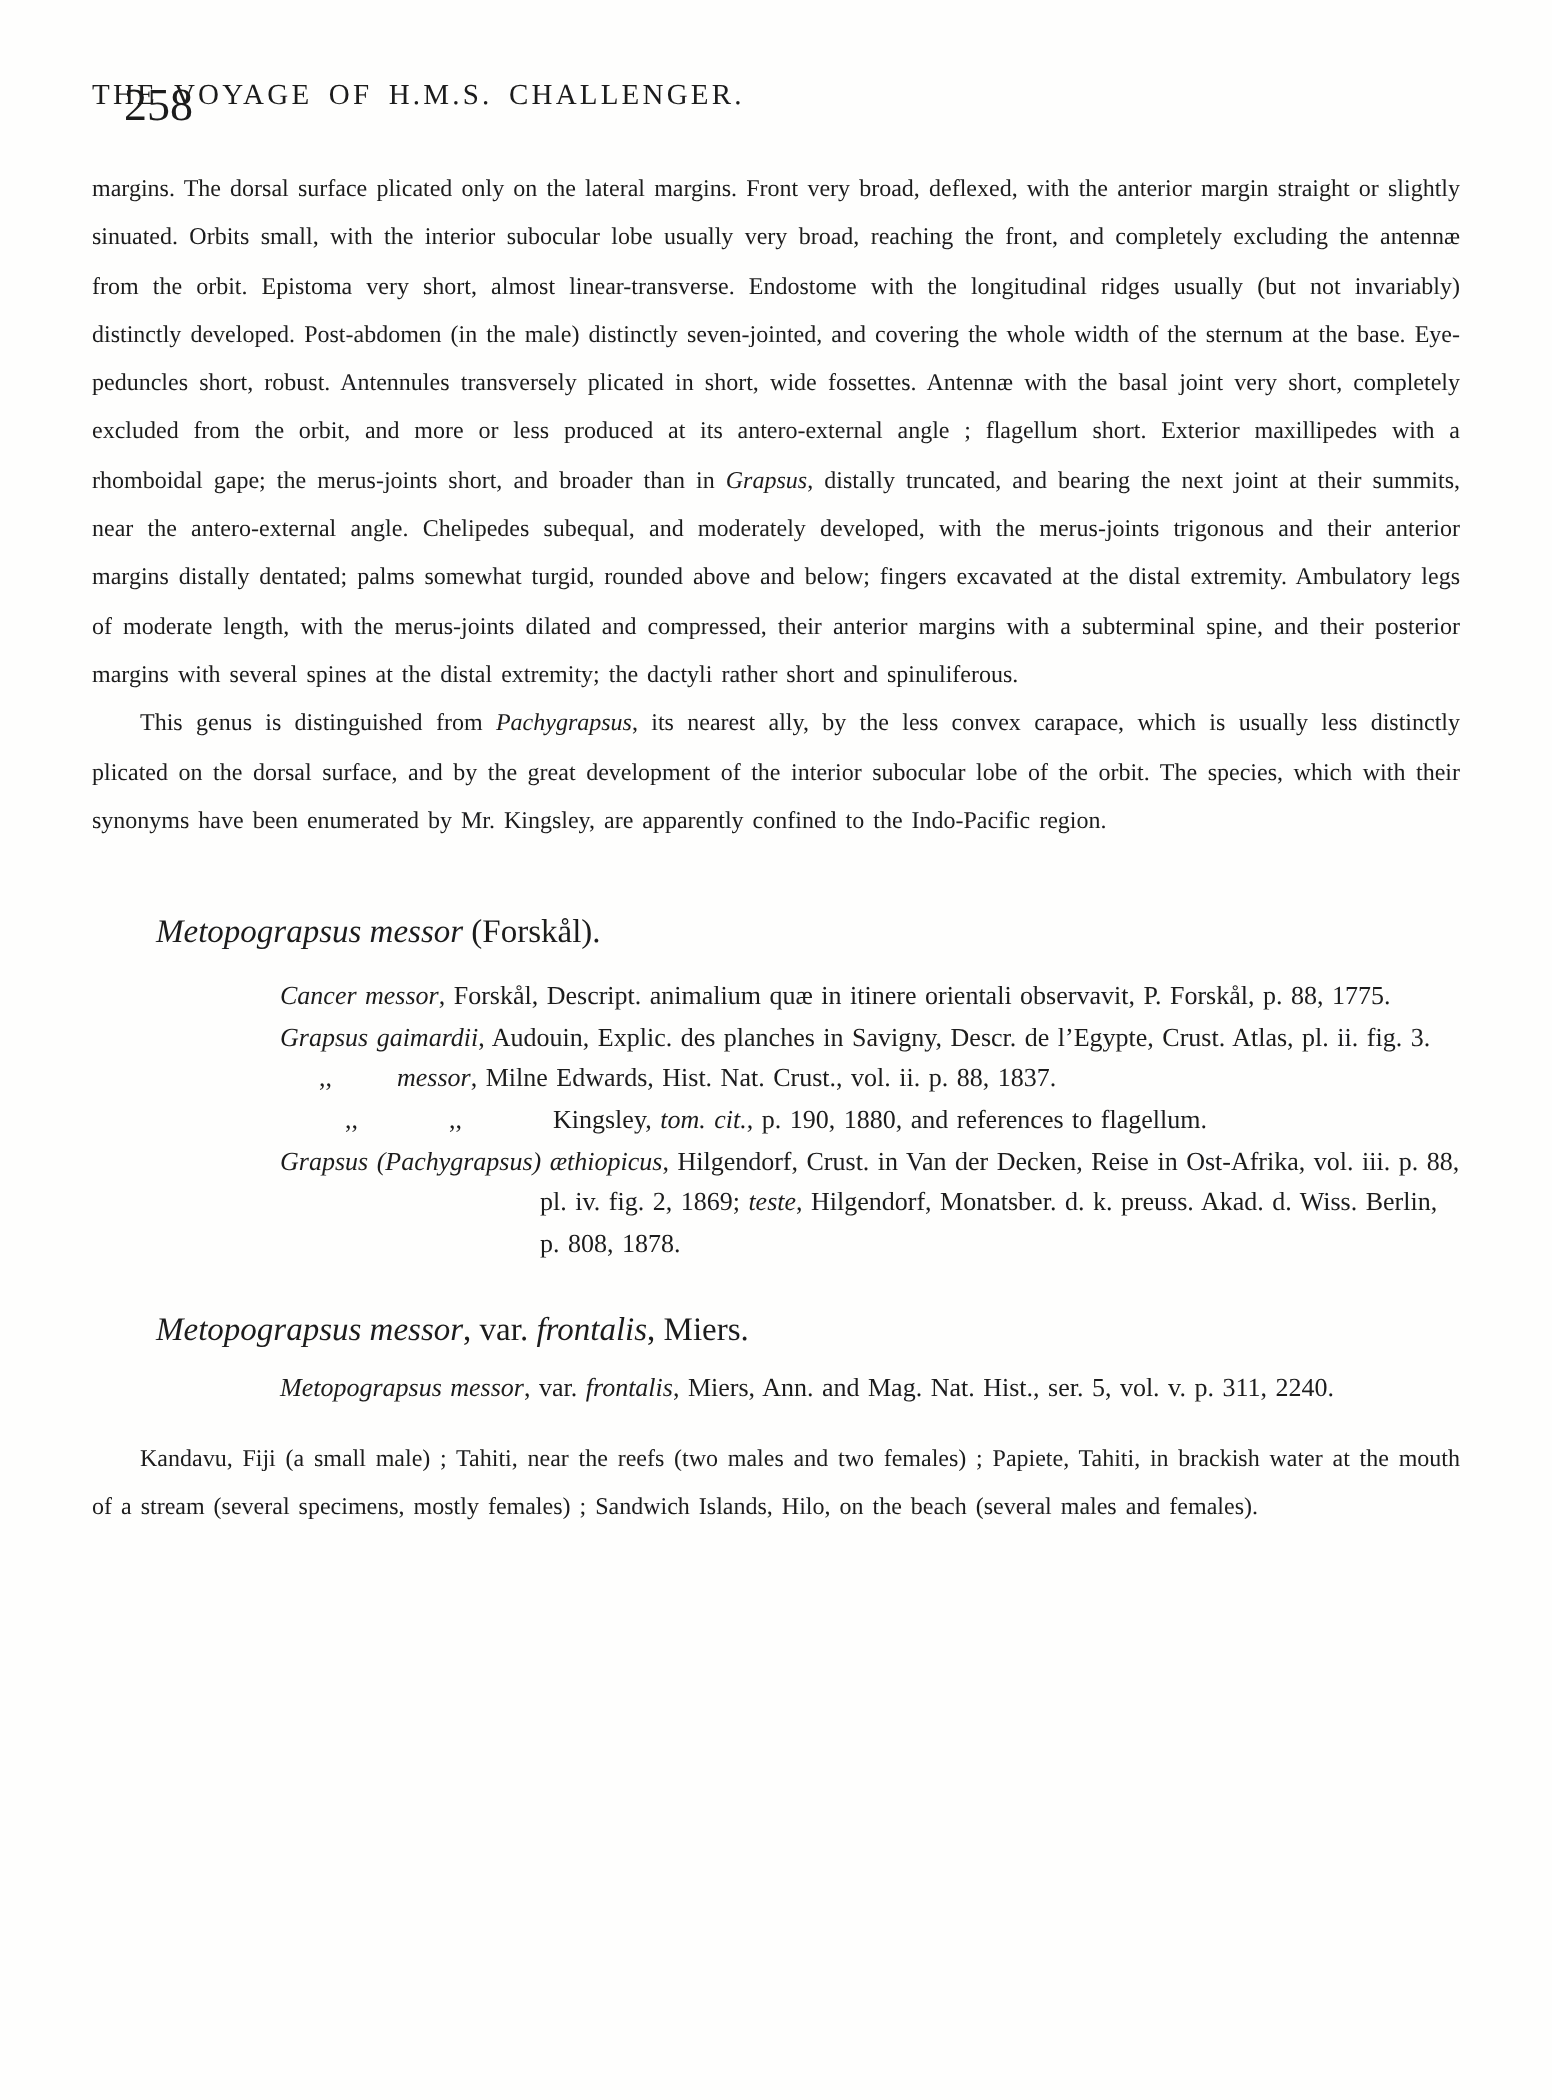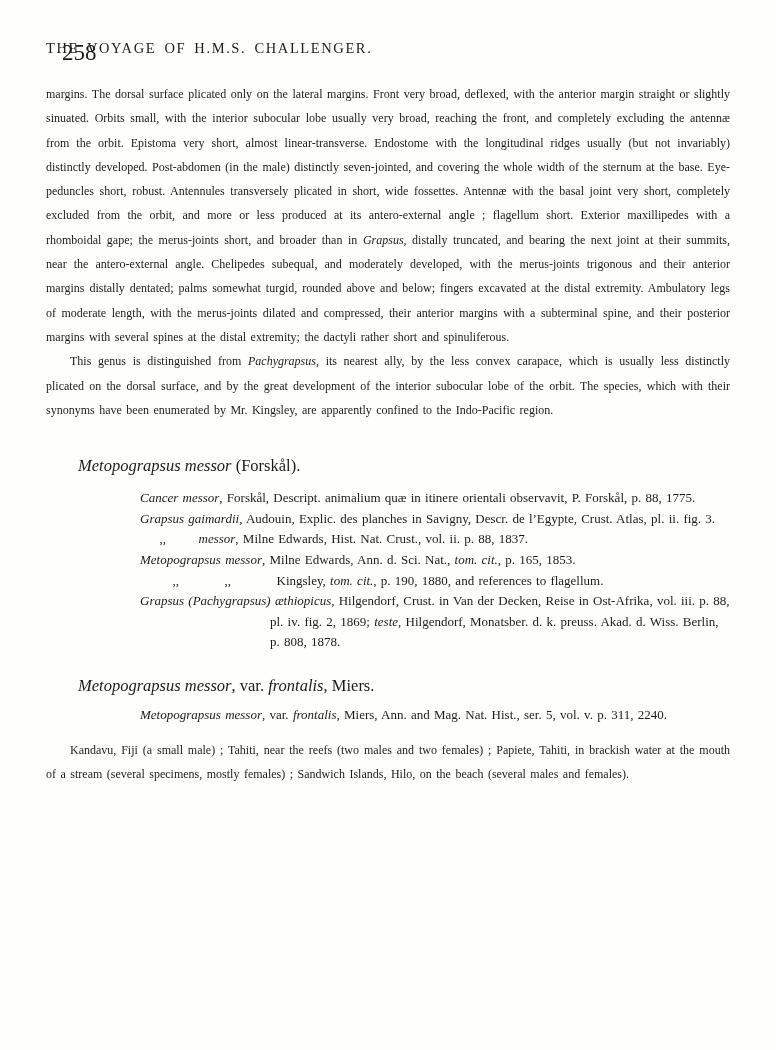--- a/index.html
+++ b/index.html
@@ -88,21 +88,20 @@
     <p class="body-para"><span>margins. The dorsal surface plicated only on the lateral margins. Front very broad, deflexed, with the anterior margin straight or slightly sinuated. Orbits small, with the interior subocular lobe usually very broad, reaching the front, and completely excluding the antennæ from the orbit. Epistoma very short, almost linear-transverse. Endostome with the longitudinal ridges usually (but not invariably) distinctly developed. Post-abdomen (in the male) distinctly seven-jointed, and covering the whole width of the sternum at the base. Eye-peduncles short, robust. Antennules transversely plicated in short, wide fossettes. Antennæ with the basal joint very short, completely excluded from the orbit, and more or less produced at its antero-external angle ; flagellum short. Exterior maxillipedes with a rhomboidal gape; the merus-joints short, and broader than in </span><span class="it">Grapsus</span><span>, distally truncated, and bearing the next joint at their summits, near the antero-external angle. Chelipedes subequal, and moderately developed, with the merus-joints trigonous and their anterior margins distally dentated; palms somewhat turgid, rounded above and below; fingers excavated at the distal extremity. Ambulatory legs of moderate length, with the merus-joints dilated and compressed, their anterior margins with a subterminal spine, and their posterior margins with several spines at the distal extremity; the dactyli rather short and spinuliferous.</span></p>
 
     <p class="body-para indent"><span>This genus is distinguished from </span><span class="it">Pachygrapsus</span><span>, its nearest ally, by the less convex carapace, which is usually less distinctly plicated on the dorsal surface, and by the great development of the interior subocular lobe of the orbit. The species, which with their synonyms have been enumerated by Mr. Kingsley, are apparently confined to the Indo-Pacific region.</span></p>
 
     <h3 class="species-heading"><span class="it">Metopograpsus messor</span><span> (Forskål).</span></h3>
 
     <div class="synonymy">
       <p class="citation"><span class="it">Cancer messor</span><span>, Forskål, Descript. animalium quæ in itinere orientali observavit, P. Forskål, p. 88, 1775.</span></p>
       <p class="citation"><span class="it">Grapsus gaimardii</span><span>, Audouin, Explic. des planches in Savigny, Descr. de l’Egypte, Crust. Atlas, pl. ii. fig. 3.</span></p>
       <p class="citation"><span>  ,,   </span><span class="it">messor</span><span>, Milne Edwards, Hist. Nat. Crust., vol. ii. p. 88, 1837.</span></p>
-      <p class="citation"><span class="it">Metopograpsus messor</span><span>, Milne Edwards, Ann. d. Sci. Nat., </span><span class="it">tom. cit.</span><span>, p. 165, 1853.</span></p>
       <p class="citation"><span>   ,,    ,,    Kingsley, </span><span class="it">tom. cit.</span><span>, p. 190, 1880, and references to flagellum.</span></p>
       <p class="citation"><span class="it">Grapsus (Pachygrapsus) æthiopicus</span><span>, Hilgendorf, Crust. in Van der Decken, Reise in Ost-Afrika, vol. iii. p. 88, pl. iv. fig. 2, 1869; </span><span class="it">teste</span><span>, Hilgendorf, Monatsber. d. k. preuss. Akad. d. Wiss. Berlin, p. 808, 1878.</span></p>
     </div>
 
     <h3 class="species-heading second"><span class="it">Metopograpsus messor</span><span>, var. </span><span class="it">frontalis</span><span>, Miers.</span></h3>
 
     <div class="synonymy">
       <p class="citation"><span class="it">Metopograpsus messor</span><span>, var. </span><span class="it">frontalis</span><span>, Miers, Ann. and Mag. Nat. Hist., ser. 5, vol. v. p. 311, 2240.</span></p>
     </div>
 

